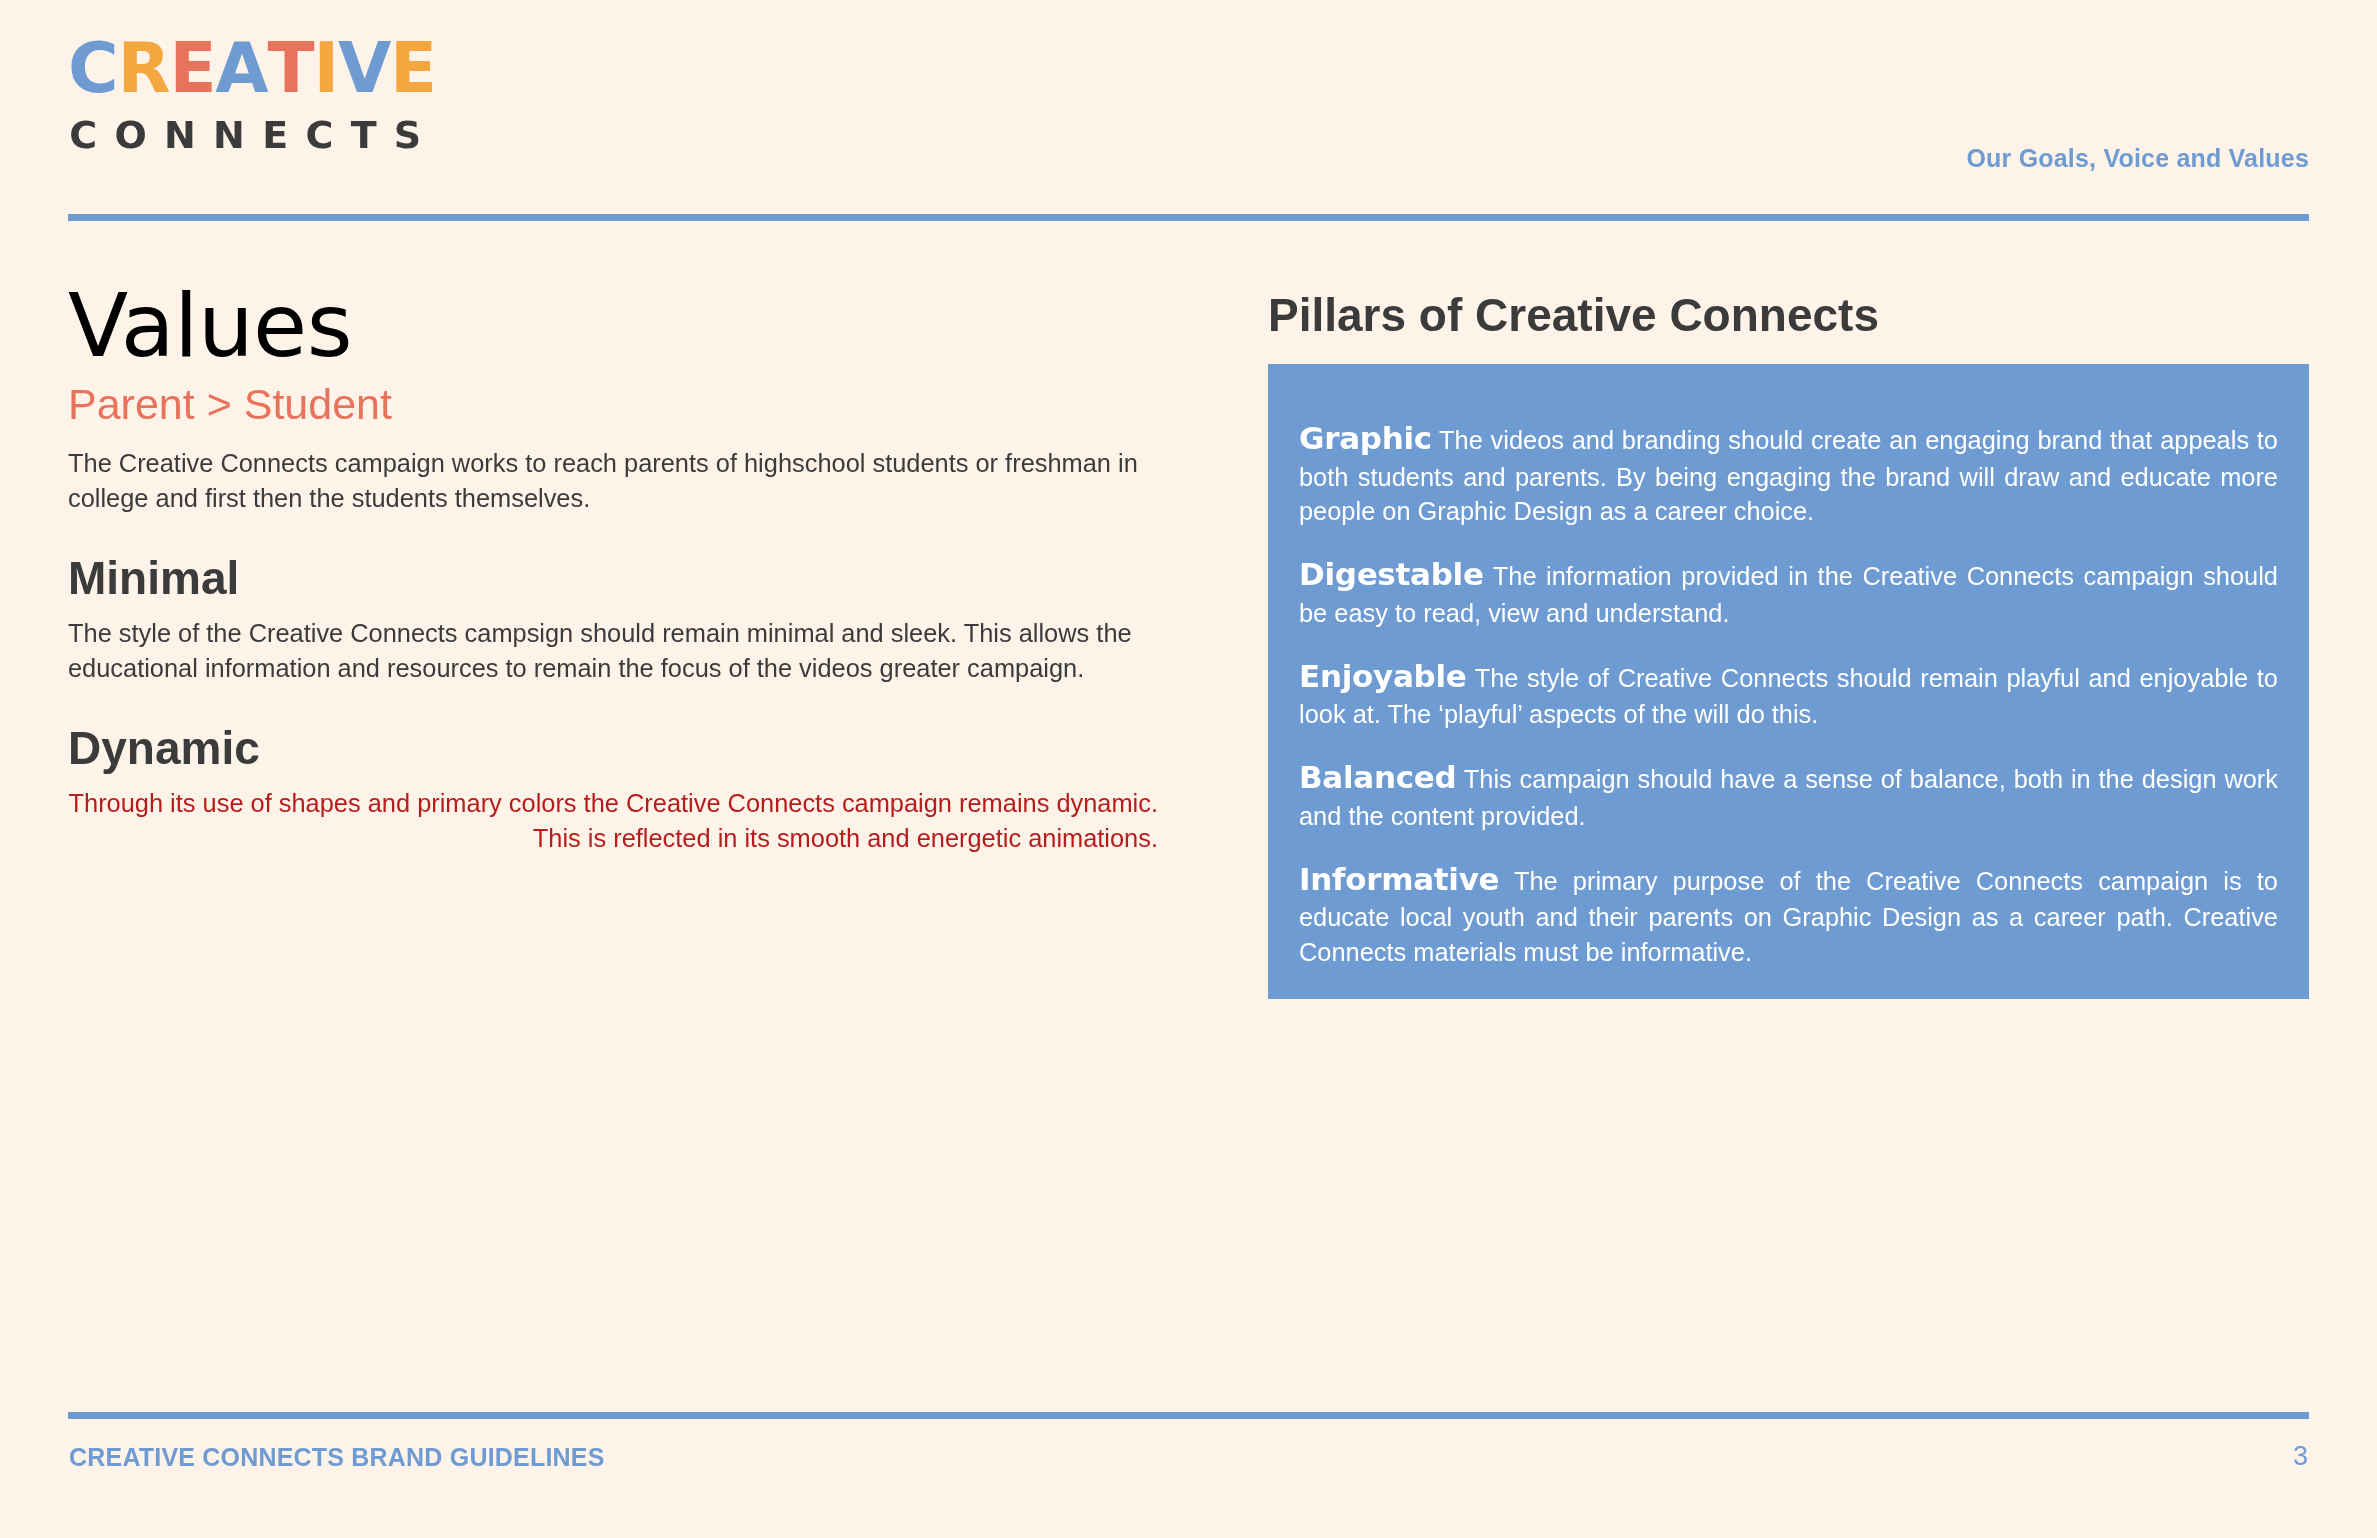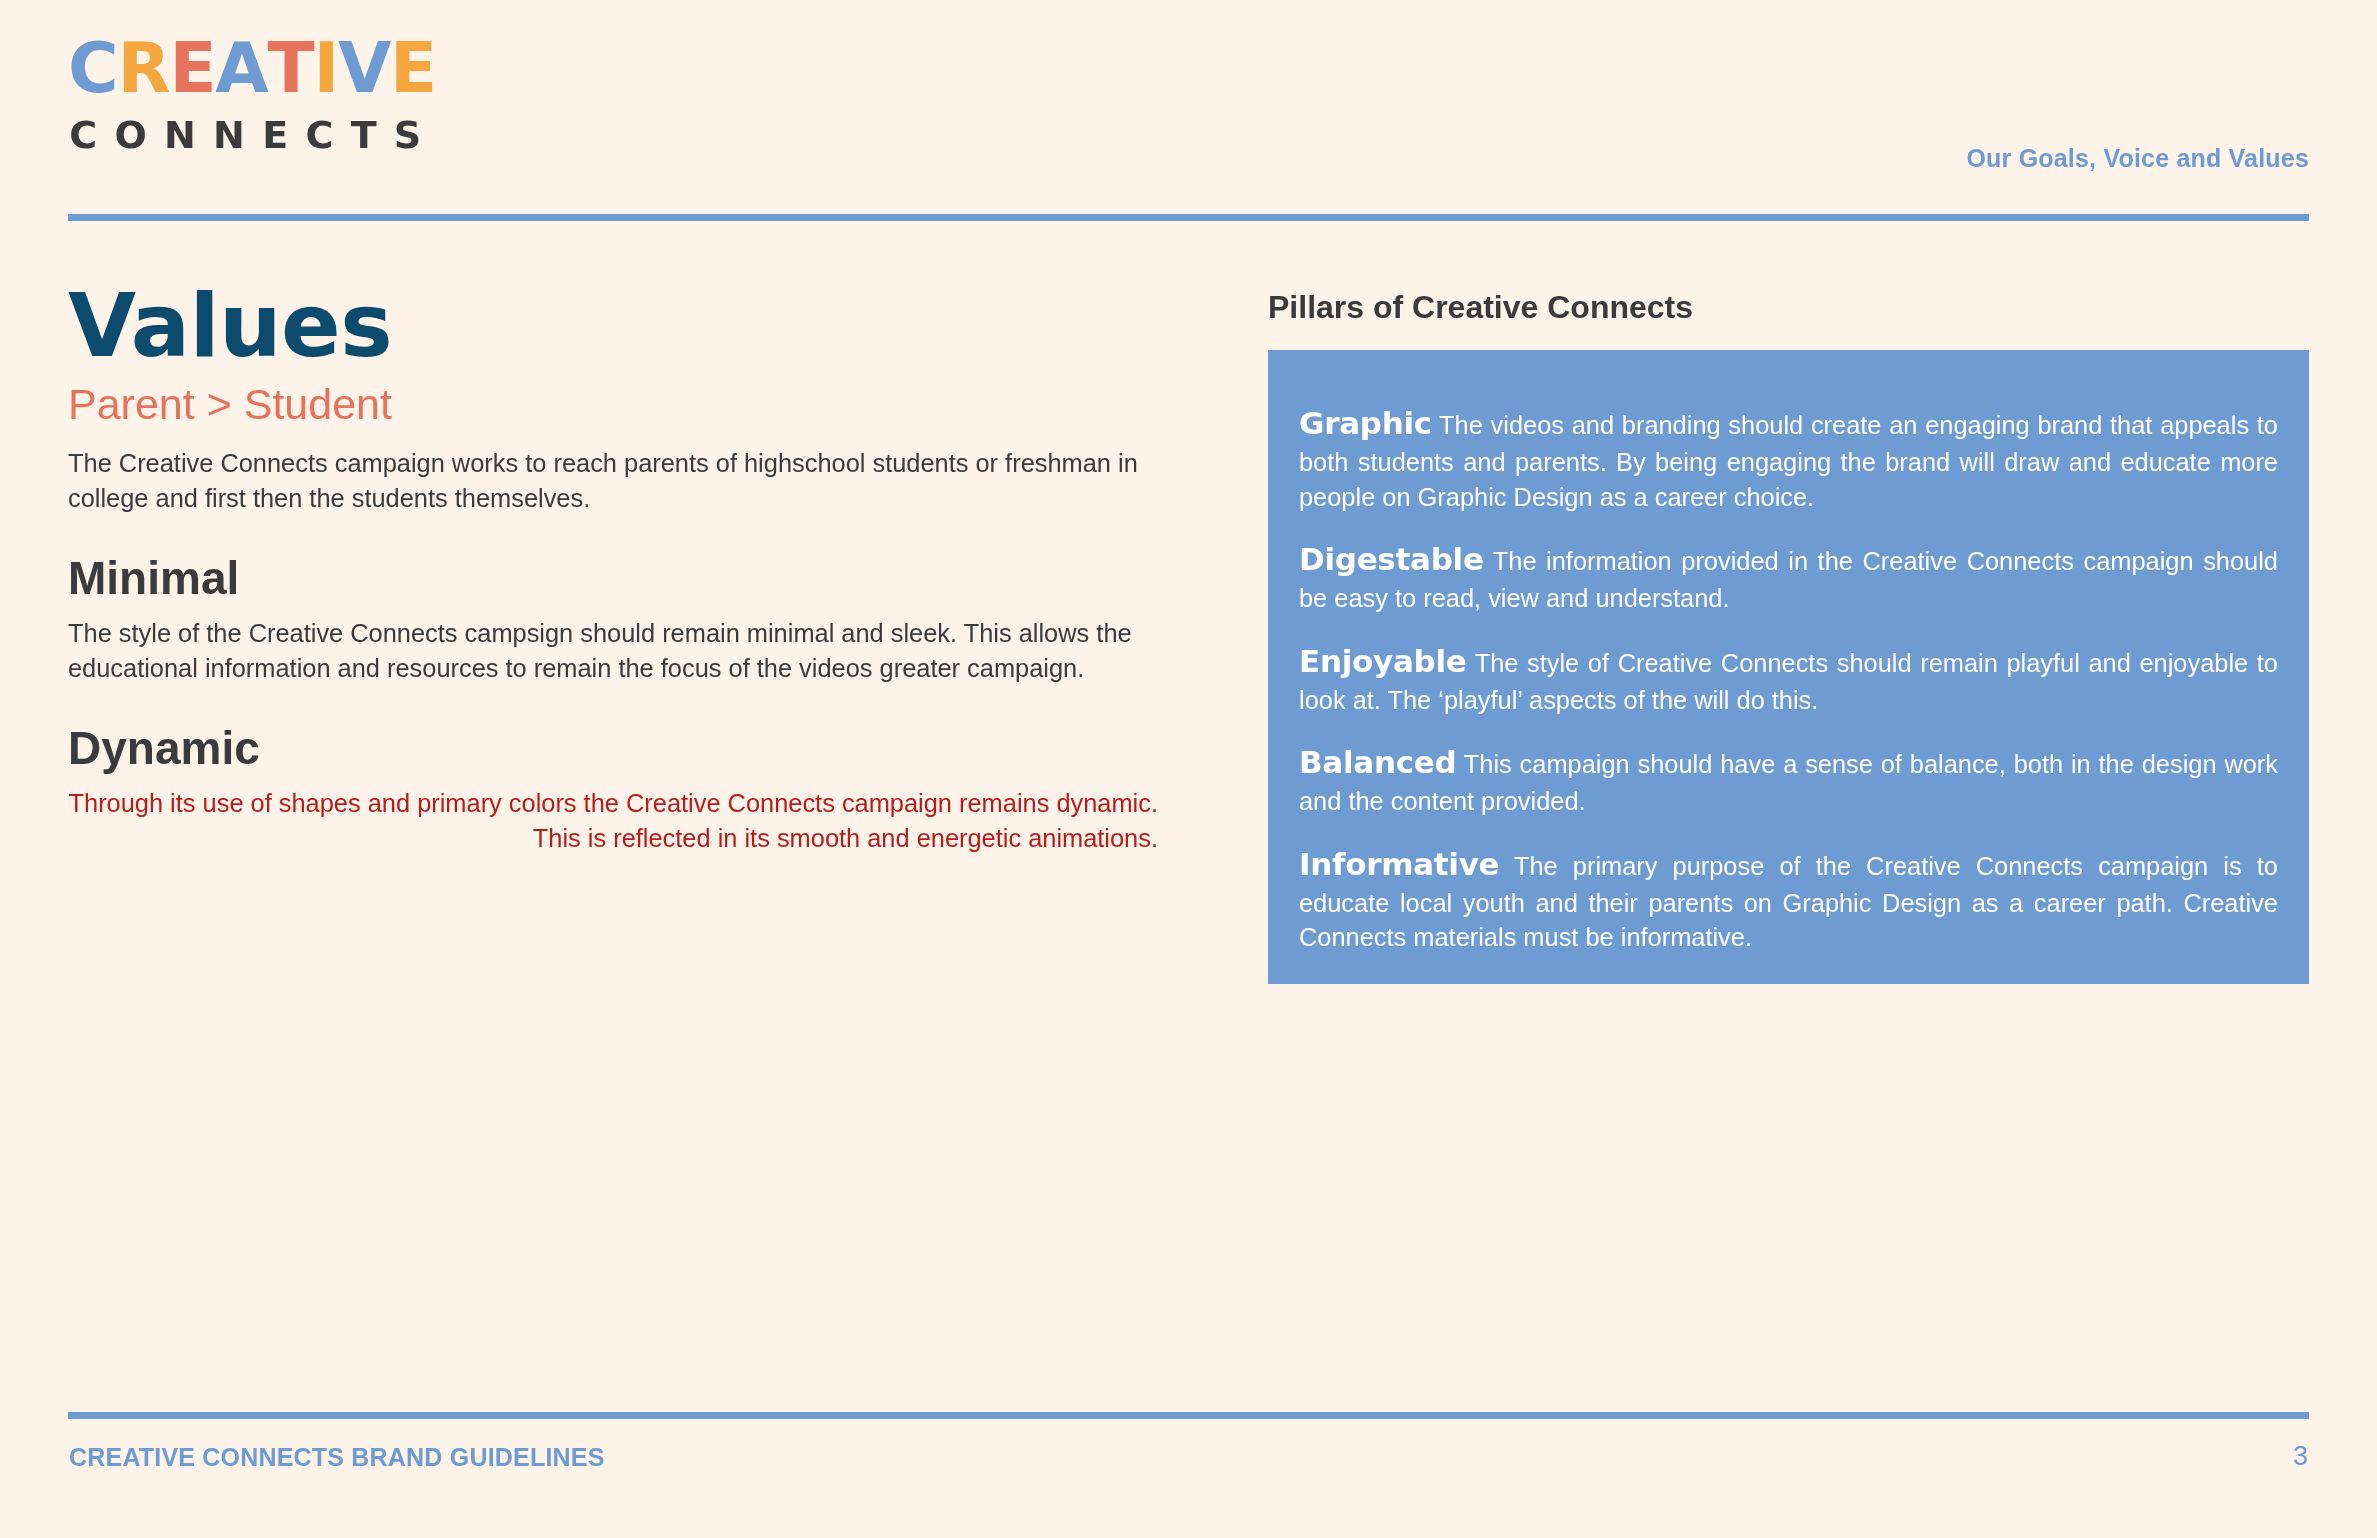--- a/index.html
+++ b/index.html
@@ -105,24 +105,24 @@
   
   .left-col {
     position: absolute;
     left: 68px;
     top: 282px;
     width: 1090px;
   }
 
   .title-values {
     font-family: "DejaVu Sans", sans-serif;
-    font-weight: bold;
+    font-weight: normal;
     font-size: 88px;
     line-height: 1.0;
-    color: #0c4a6e;
+    color: #000000;
     letter-spacing: -0.6px;
     margin: 0 0 11px 0;
   }
 
   .subtitle-parent {
     font-size: 43px;
     color: #e8735c;
     margin: 0 0 17.3px 0;
     line-height: 1.1;
   }
@@ -148,21 +148,21 @@
 
   
   .right-col {
     position: absolute;
     left: 1268px;
     top: 291px;
     width: 1041px;
   }
 
   .pillars-title {
-    font-size: 32px;
+    font-size: 46px;
     color: #3b3b3b;
     margin: 0 0 25px 0;
     line-height: 1.05;
   }
 
   .pillars-box {
     background: #6e9bd2;
     padding: 28.5px 31px 30px 31px;
     box-sizing: border-box;
     width: 1041px;

